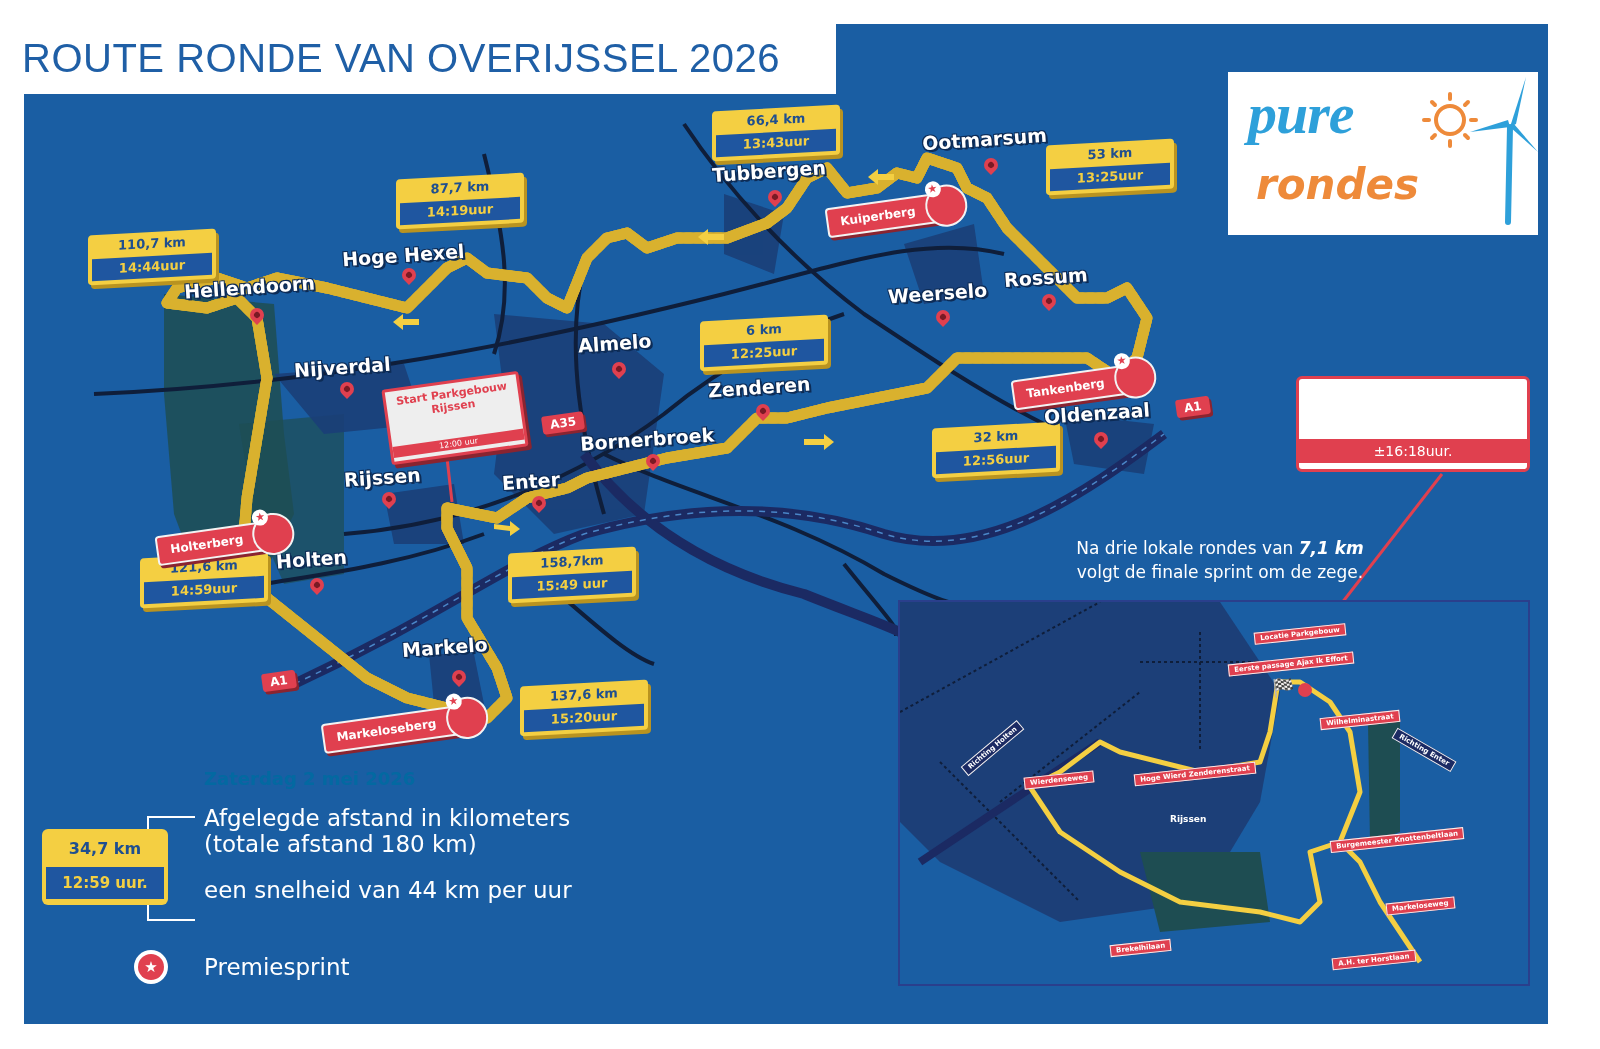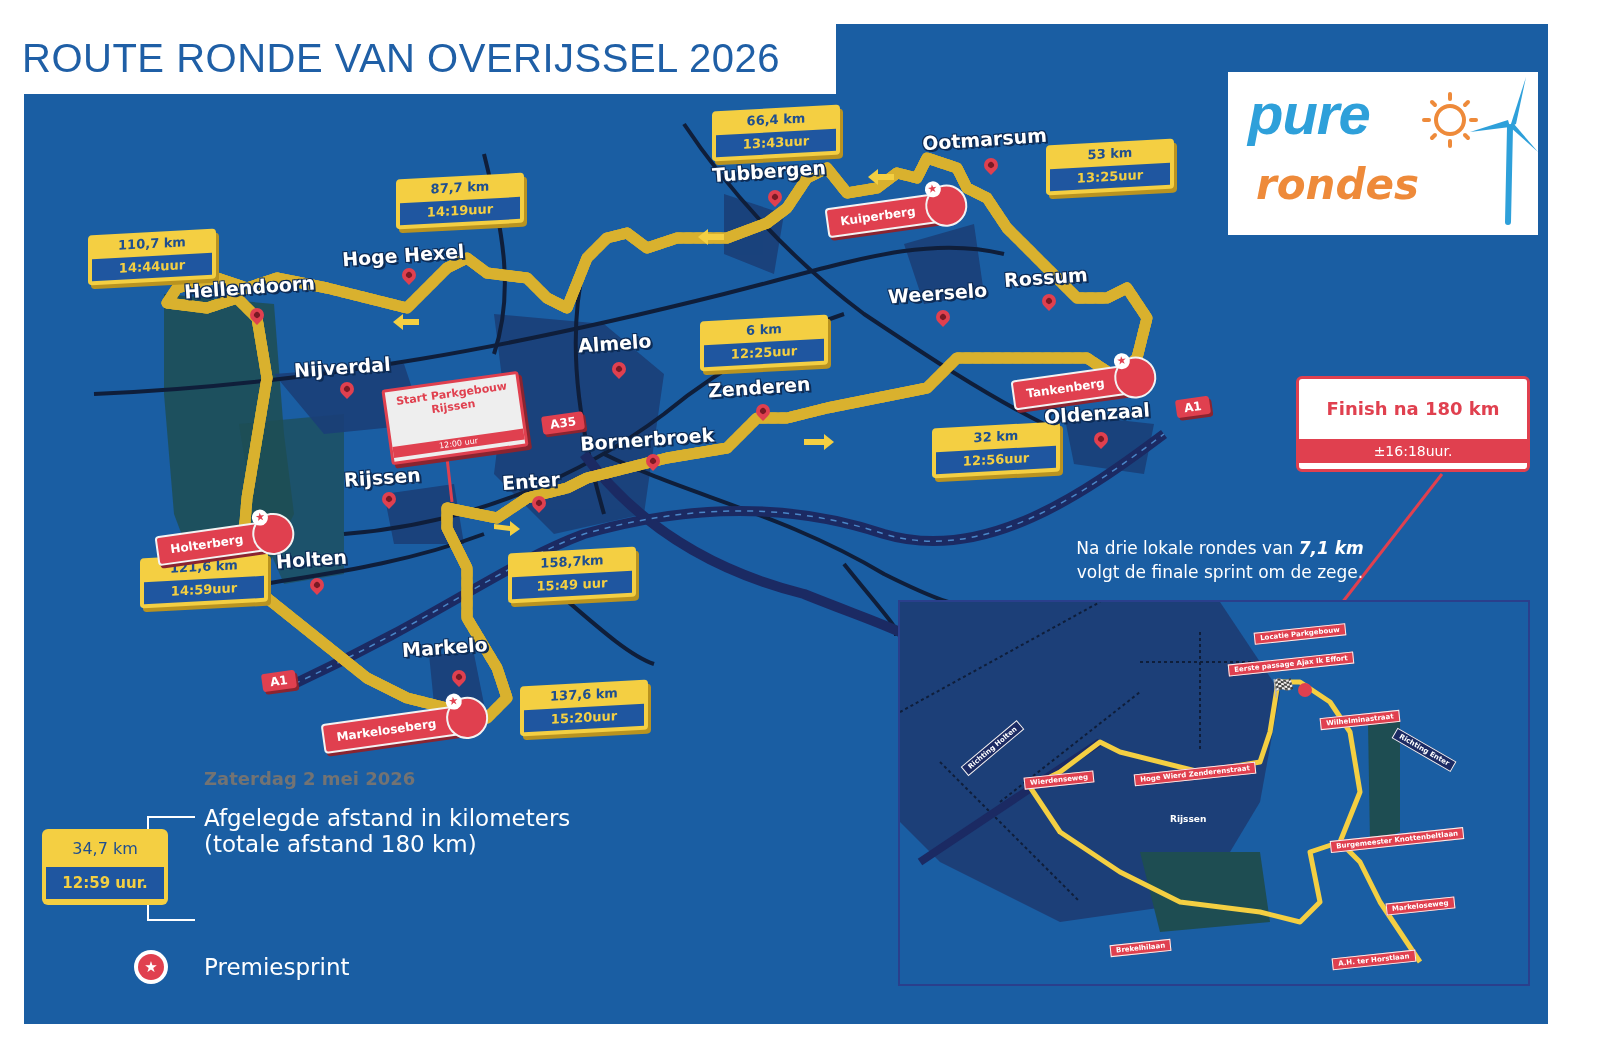--- a/index.html
+++ b/index.html
@@ -4,21 +4,21 @@
 <style>
   html,body{margin:0;padding:0;}
   body{width:1600px;height:1049px;background:#ffffff;position:relative;overflow:hidden;font-family:"DejaVu Sans",sans-serif;}
   .title{position:absolute;left:22px;top:36px;font-family:"Liberation Sans",sans-serif;font-size:40px;color:#1f5fa6;letter-spacing:0.5px;white-space:nowrap;}
   .title .light{font-weight:400;}
   .title .bold{font-weight:400;}
   .map{position:absolute;left:24px;top:94px;width:1524px;height:930px;background:#1a5ea3;}
   .map-top{position:absolute;left:836px;top:24px;width:712px;height:72px;background:#1a5ea3;}
   svg.layer{position:absolute;left:0;top:0;}
   .logo{position:absolute;left:1228px;top:72px;width:310px;height:163px;background:#fff;}
-  .logo .pure{position:absolute;left:20px;top:8px;font-family:Liberation Sans, sans-serif;font-style:italic;font-weight:700;font-size:58px;color:#2ea0da;letter-spacing:-1px;}
+  .logo .pure{position:absolute;left:20px;top:8px;font-family:Liberation Serif, serif;font-style:italic;font-weight:700;font-size:58px;color:#2ea0da;letter-spacing:-1px;}
   .logo .energie{position:absolute;left:28px;top:88px;font-family:"DejaVu Sans",sans-serif;font-style:italic;font-weight:700;font-size:42px;color:#ee8a3a;}
   .sign{position:absolute;width:128px;background:#f4cf42;border-radius:4px;box-shadow:3px 4px 0 #b99320;transform:skewY(-3deg);}
   .sign .km{height:24px;line-height:24px;text-align:center;color:#1f4f8f;font-weight:700;font-size:13px;}
   .sign .time{margin:0 4px 4px 4px;height:22px;line-height:22px;background:#1f56a0;text-align:center;color:#f4cf42;font-weight:700;font-size:13px;}
   .town{position:absolute;color:#fff;font-weight:700;font-size:19px;text-shadow:2px 2px 0 #0d2b55,-1px -1px 0 #0d2b55,1px -1px 0 #0d2b55,-1px 1px 0 #0d2b55;white-space:nowrap;transform:rotate(-4deg);}
   .pin{position:absolute;width:14px;height:14px;background:#e0404f;border-radius:50% 50% 50% 0;transform:rotate(-45deg);}
   .pin::after{content:"";position:absolute;left:4px;top:4px;width:6px;height:6px;border-radius:50%;background:#7a1a24;}
   .climb{position:absolute;height:26px;background:#e0404f;border:2px solid #f3f3f3;border-radius:4px;color:#fff;font-weight:700;font-size:12px;line-height:26px;padding:0 30px 0 12px;white-space:nowrap;transform:rotate(-8deg);box-shadow:2px 3px 0 #8a2430;}
   .climb .badge{position:absolute;right:-22px;top:-9px;width:38px;height:38px;border-radius:50%;background:#e0404f;border:2px solid #f3f3f3;}
   .climb .star{position:absolute;right:2px;top:-14px;width:16px;height:16px;border-radius:50%;background:#fff;color:#e0404f;font-size:11px;line-height:16px;text-align:center;}
@@ -26,24 +26,24 @@
   .start{position:absolute;left:386px;top:380px;width:132px;height:70px;background:#eeeeee;border:3px solid #e0404f;border-radius:3px;transform:rotate(-8deg);box-shadow:3px 4px 0 #8a2430;}
   .start .st{color:#e0404f;font-weight:700;font-size:11px;text-align:center;line-height:13px;margin-top:4px;}
   .start .sb{position:absolute;left:0;right:0;bottom:4px;height:11px;background:#e0404f;color:#fff;font-size:8px;line-height:11px;text-align:center;}
   .finish{position:absolute;left:1296px;top:376px;width:228px;height:90px;background:#fff;border:3px solid #e0404f;border-radius:6px;}
   .finish .ft{height:58px;line-height:60px;text-align:center;color:#e0404f;font-weight:700;font-size:18px;}
   .finish .fb{position:absolute;left:0;right:0;bottom:6px;height:24px;line-height:24px;background:#e0404f;color:#fff;font-size:14px;text-align:center;}
   .caption{position:absolute;left:1000px;top:536px;width:440px;text-align:center;color:#fff;font-size:17px;line-height:24px;}
   .caption b{font-style:italic;}
   .inset{position:absolute;left:898px;top:600px;width:628px;height:382px;background:#1a5ea3;border:2px solid #2a3f8c;overflow:hidden;}
   .street{position:absolute;background:#e0404f;border:1px solid #f2f2f2;color:#fff;font-size:7px;font-weight:700;padding:1px 5px;white-space:nowrap;transform:rotate(-6deg);}
-  .legend-date{position:absolute;left:204px;top:768px;color:#737373;font-weight:700;font-size:18px;}
+  .legend-date{position:absolute;left:204px;top:768px;color:#0369a1;font-weight:700;font-size:18px;}
   .legend-text{position:absolute;left:204px;color:#fff;font-size:23px;line-height:26px;}
   .legend-sign{position:absolute;left:42px;top:829px;width:126px;height:76px;background:#f4cf42;border-radius:6px;}
-  .legend-sign .lk{height:38px;line-height:40px;text-align:center;color:#1f4f8f;font-weight:400;font-size:16px;}
+  .legend-sign .lk{height:38px;line-height:40px;text-align:center;color:#1f4f8f;font-weight:700;font-size:16px;}
   .legend-sign .lt{margin:0 4px;height:32px;line-height:32px;background:#1f56a0;text-align:center;color:#f4cf42;font-weight:700;font-size:15px;}
   .bracket{position:absolute;left:147px;width:46px;border-left:2px solid #fff;}
   .bracket.top{top:816px;height:14px;border-top:2px solid #fff;}
   .bracket.bot{top:905px;height:14px;border-bottom:2px solid #fff;}
   .legend-icon{position:absolute;left:134px;top:950px;width:34px;height:34px;border-radius:50%;background:#fff;}
   .legend-icon span{position:absolute;left:4px;top:4px;width:26px;height:26px;border-radius:50%;background:#e0404f;color:#fff;text-align:center;line-height:26px;font-size:15px;}
 </style>
 </head>
 <body>
 
@@ -206,21 +206,20 @@
 <div class="road" style="left:542px;top:414px;">A35</div>
 <div class="road" style="left:1176px;top:398px;">A1</div>
 <div class="road" style="left:262px;top:672px;">A1</div>
 
 <div class="start">
   <div class="st">Start Parkgebouw Rijssen</div>
   <div class="sb">12:00 uur</div>
 </div>
 
 <div class="finish">
-  <div class="ft">Finish na  180 km</div>
   <div class="fb">±16:18uur.</div>
 </div>
 
 <div class="caption">
   <span>Na drie lokale rondes van </span><b>7,1 km</b><br>
   <span>volgt de finale sprint om de zege.</span>
 </div>
 
 <div class="inset">
   <svg class="layer" width="628" height="382">
@@ -262,17 +261,18 @@
 <div class="bracket bot"></div>
 <div class="legend-sign">
   <div class="lk">34,7 km</div>
   <div class="lt">12:59 uur.</div>
 </div>
 <div class="legend-text" style="top:805px;">
   <div>Afgelegde afstand in kilometers</div>
   <div>(totale afstand  180 km)</div>
 </div>
 <div class="legend-text" style="top:877px;">
+  <div>een snelheid van 44 km per uur</div>
 </div>
 <div class="legend-icon">
     <span>★</span>
   </div>
 <div class="legend-text" style="top:954px;">Premiesprint</div>
 
 </body></html>

